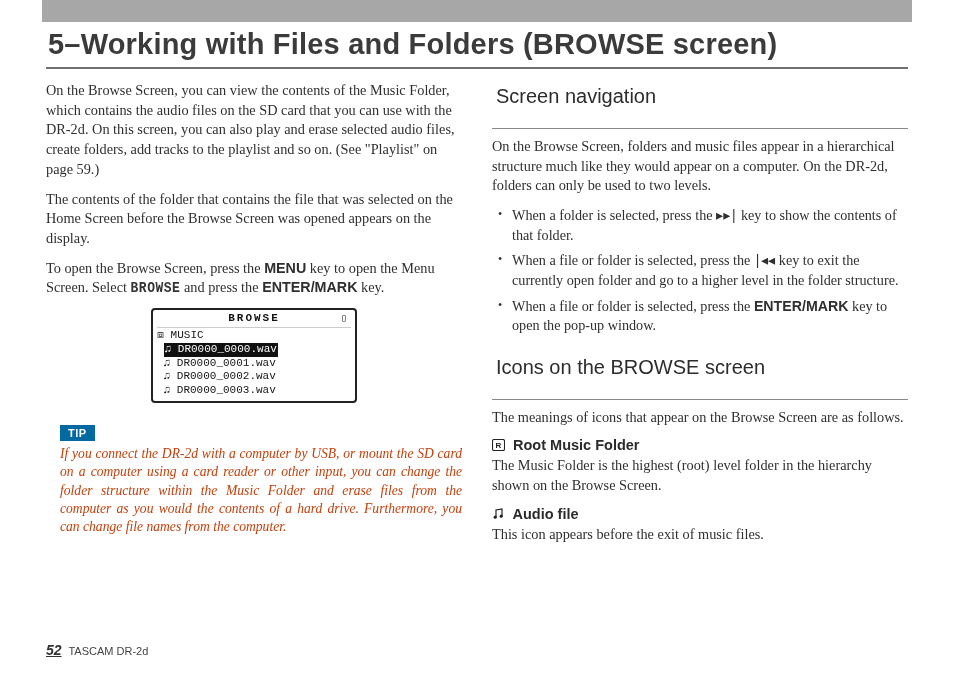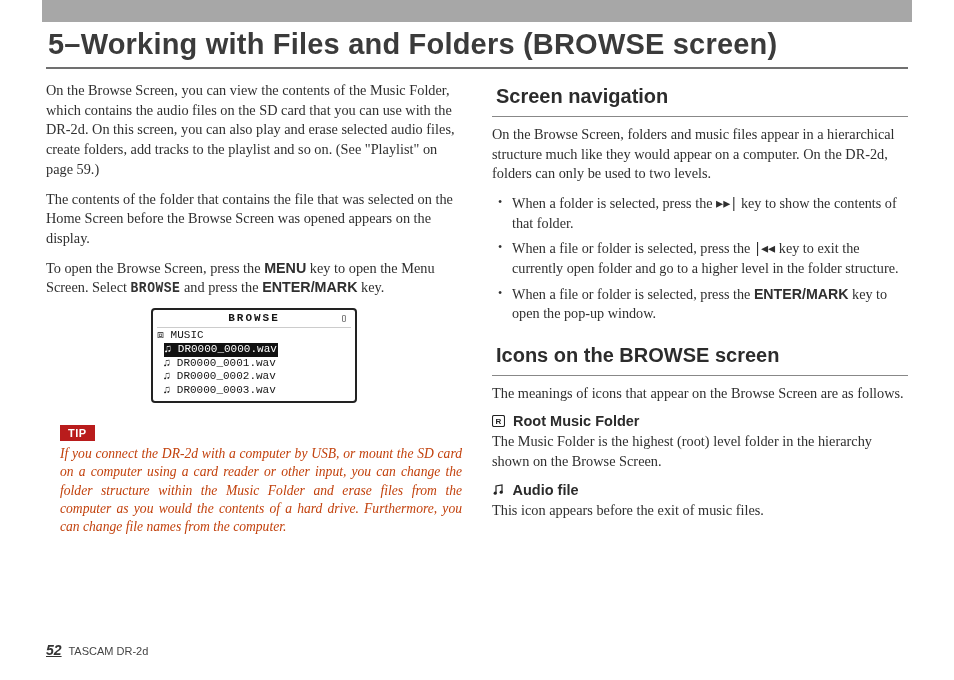--- a/index.html
+++ b/index.html
@@ -74,45 +74,45 @@
   }
   .display .batt {
     position: absolute; right: 2px; top: 1px; font-size: 10px;
   }
   .display .row { white-space: pre; }
   .display .sel {
     background: #111; color: #fff; display: inline-block;
     padding: 0 1px;
   }
   .tip-tag {
-    background: #b91c1c;
+    background: #0369a1;
     color: #fff;
     font-family: Arial, sans-serif;
     font-weight: 700;
     font-size: 11px;
     padding: 2px 8px;
     display: inline-block;
     margin: 6px 0 2px 14px;
     letter-spacing: 0.5px;
   }
   .tip-body {
     font-style: italic;
     font-size: 13.6px;
     line-height: 1.35;
     padding: 2px 0 0 14px;
     text-align: justify;
     color: #c2410c;
   }
   .section-h {
     font-family: 'Trebuchet MS', Arial, sans-serif;
-    font-weight: 700;
+    font-weight: 400;
     font-size: 20px;
     color: #2c2c2c;
     border-bottom: 1px solid #888;
-    padding: 2px 0 8px 4px;
+    padding: 2px 0 20px 4px;
     margin-bottom: 8px;
     margin-top: 2px;
   }
   ul.bullets {
     list-style: none;
     margin: 0 0 12px 0;
   }
   ul.bullets li {
     font-size: 14.2px;
     line-height: 1.38;

